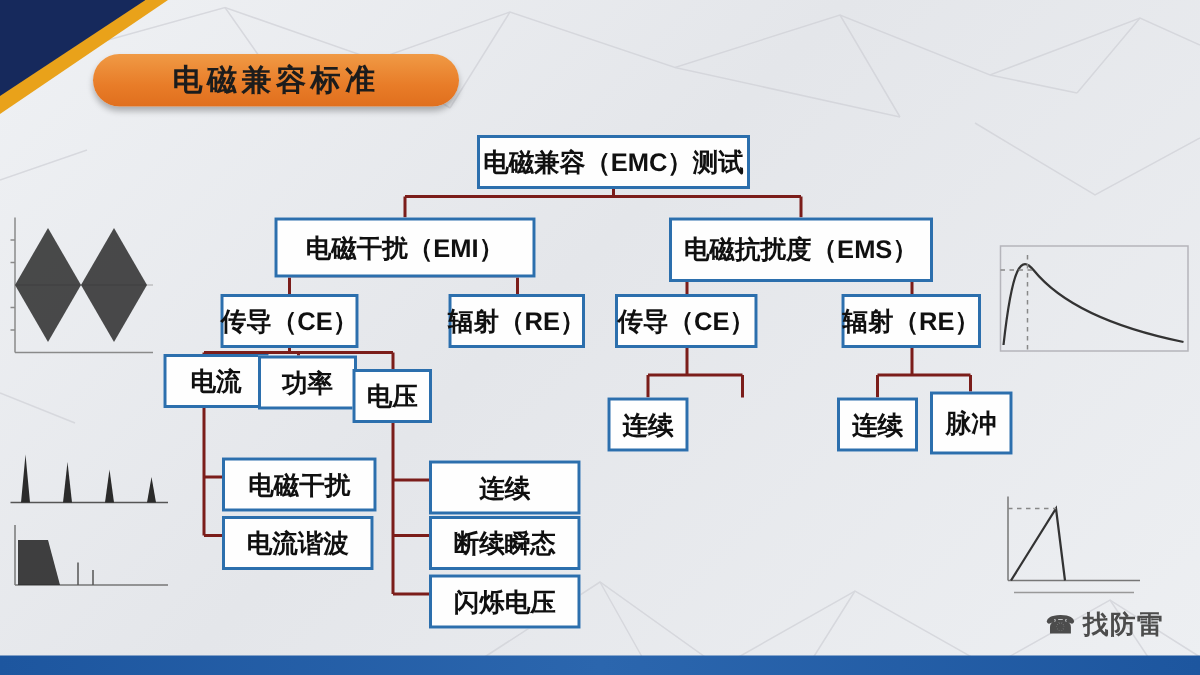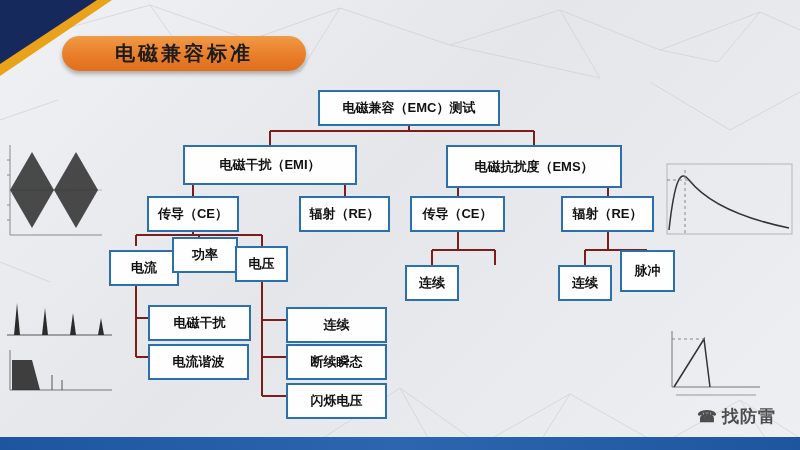--- a/index.html
+++ b/index.html
@@ -28,21 +28,21 @@
     display: flex; align-items: center; justify-content: center;
   }
   .title-badge span {
     font-size: 20px; font-weight: bold; color: #1c1c1c; letter-spacing: 3px;
   }
 
   
   .node {
     position: absolute; background: #fefefe; border: 2px solid #2c6fad;
     display: flex; align-items: center; justify-content: center;
-    font-size: 13px; font-weight: bold; color: #101010; white-space: nowrap;
+    font-size: 17px; font-weight: bold; color: #101010; white-space: nowrap;
     padding: 16px 3px;
   }
 
   .connectors { position: absolute; left: 0; top: 0; width: 800px; height: 450px; pointer-events: none; }
   .deco { position: absolute; pointer-events: none; }
 
   
   .footer-bar {
     position: absolute; left: 0; bottom: 0; width: 800px; height: 13px;
     background: linear-gradient(90deg, #1d569f 0%, #2b66ae 50%, #1d569f 100%);
@@ -89,37 +89,37 @@
       M608 222 V250 M585 250 H647 M585 250 V265 M647 250 V265"></path>
   </svg>
 
   <div class="node" style="left:318px;top:90px;width:182px;height:27px">电磁兼容（EMC）测试</div>
   <div class="node" style="left:183px;top:145px;width:174px;height:40px">电磁干扰（EMI）</div>
   <div class="node" style="left:446px;top:145px;width:176px;height:43px">电磁抗扰度（EMS）</div>
 
   <div class="node" style="left:147px;top:196px;width:92px;height:26px">传导（CE）</div>
   <div class="node" style="left:299px;top:196px;width:91px;height:26px">辐射（RE）</div>
 
-  <div class="node" style="left:109px;top:250px;width:70px;height:26px">电流</div>
+  <div class="node" style="left:109px;top:236px;width:70px;height:26px">电流</div>
   <div class="node" style="left:172px;top:237px;width:66px;height:26px">功率</div>
   <div class="node" style="left:235px;top:246px;width:53px;height:26px">电压</div>
 
   <div class="node" style="left:148px;top:305px;width:103px;height:26px">电磁干扰</div>
   <div class="node" style="left:148px;top:344px;width:101px;height:26px">电流谐波</div>
 
   <div class="node" style="left:286px;top:307px;width:101px;height:26px">连续</div>
   <div class="node" style="left:286px;top:383px;width:101px;height:26px">闪烁电压</div>
   <div class="node" style="left:286px;top:344px;width:101px;height:26px">断续瞬态</div>
 
   <div class="node" style="left:410px;top:196px;width:95px;height:26px">传导（CE）</div>
   <div class="node" style="left:561px;top:196px;width:93px;height:26px">辐射（RE）</div>
 
   <div class="node" style="left:405px;top:265px;width:54px;height:26px">连续</div>
   <div class="node" style="left:558px;top:265px;width:54px;height:26px">连续</div>
-  <div class="node" style="left:620px;top:250px;width:55px;height:42px">脉冲</div>
+  <div class="node" style="left:620px;top:261px;width:55px;height:42px">脉冲</div>
 
   <svg class="deco" style="left:2px;top:140px" width="105" height="105" viewBox="0 0 105 105">
     <path d="M8 5 V95 M8 95 H100" stroke="#8a8a8a" stroke-width="1" fill="none"></path>
     <path d="M8 50 H100" stroke="#aaaaaa" stroke-width="0.8" fill="none"></path>
     <polygon points="8,50 30,12 52,50 30,88" fill="#2b2b2b" opacity="0.85"></polygon>
     <polygon points="52,50 74,12 96,50 74,88" fill="#2b2b2b" opacity="0.85"></polygon>
     <path d="M5 20 H8 M5 35 H8 M5 65 H8 M5 80 H8" stroke="#8a8a8a" stroke-width="1"></path>
   </svg>
 
   <svg class="deco" style="left:2px;top:295px" width="115" height="45" viewBox="0 0 115 45">

